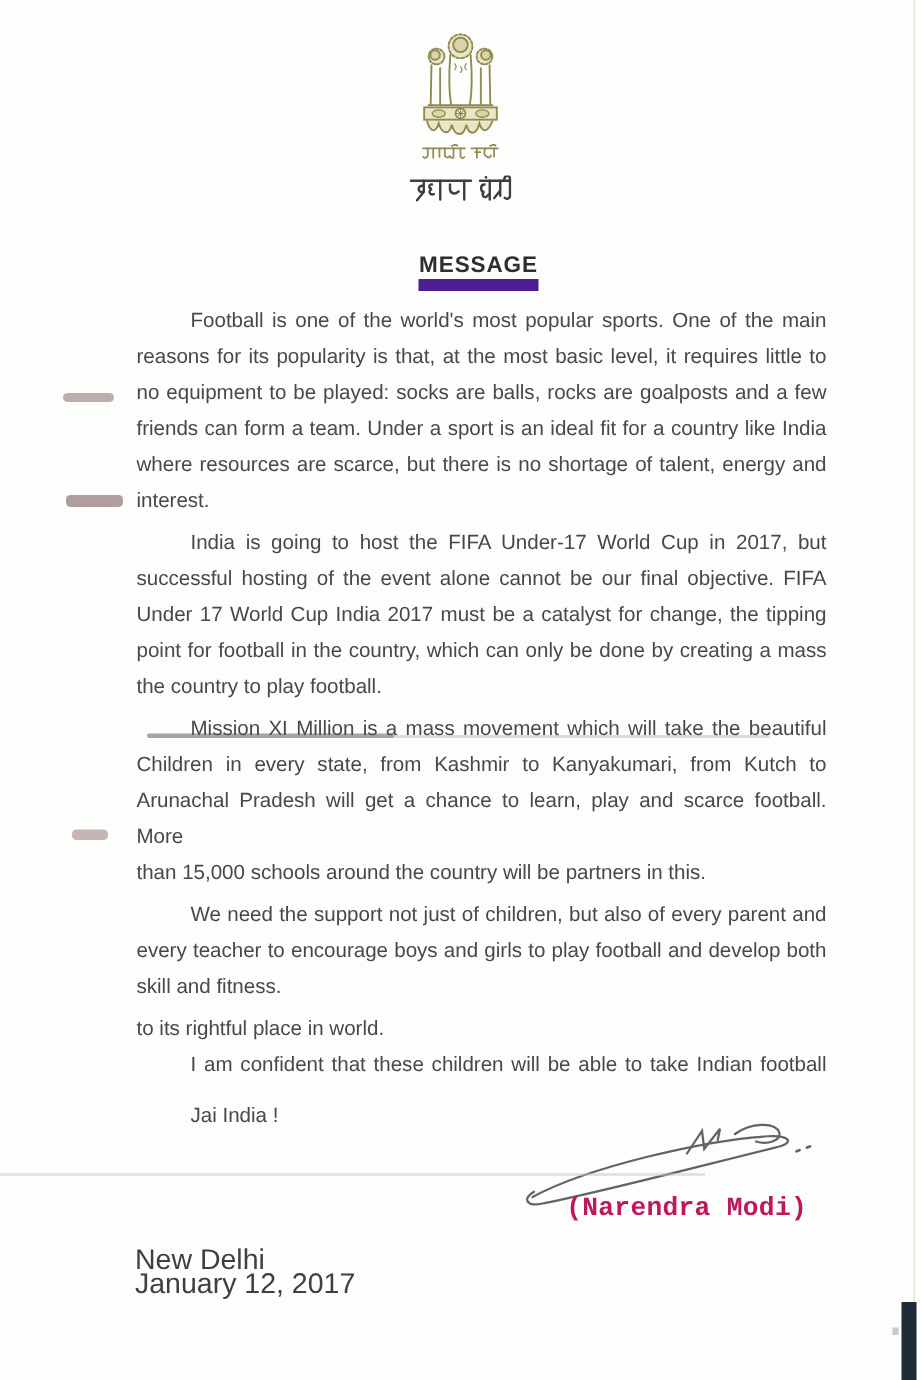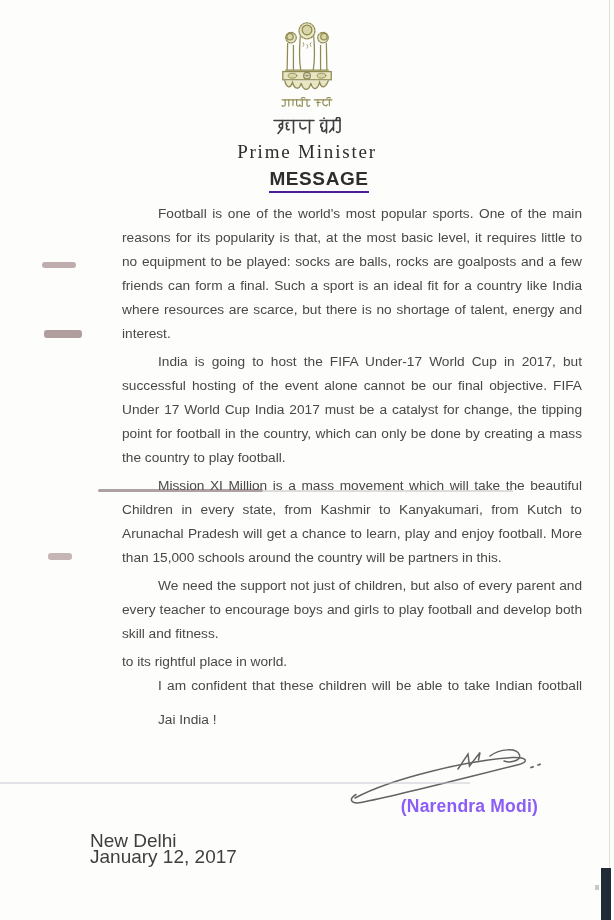--- a/index.html
+++ b/index.html
@@ -12,39 +12,39 @@
   .center-abs{position:absolute;left:0;right:0;text-align:center;}
   .emblem-wrap{top:20px;}
   .motto-wrap{top:96px;}
   .hindi-title-wrap{top:117px;}
   .pm-title{
     top:141px;font-family:"Liberation Serif","DejaVu Serif",serif;
     font-size:19px;letter-spacing:1.8px;color:#2d2d2d;
   }
   .message-wrap{top:168px;}
   .message-heading{
-    display:inline-block;font-size:19px;font-weight:bold;letter-spacing:0.6px;
-    color:#2e2e2e;border-bottom:2px solid #4c1d95;padding-bottom:1px;margin-left:24px;
+    display:inline-block;font-size:15px;font-weight:bold;letter-spacing:0.6px;
+    color:#2e2e2e;border-bottom:8px solid #4c1d95;padding-bottom:1px;margin-left:24px;
   }
   .sr-text{position:absolute;width:1px;height:1px;overflow:hidden;clip:rect(0 0 0 0);white-space:nowrap;}
   
   .letter-body{
     position:absolute;left:91px;top:202px;width:460px;
-    font-size:13.7px;line-height:24px;color:#484848;margin-left:31px;
+    font-size:13.7px;line-height:24px;color:#484848;
   }
   .para{margin:0 0 4px 0;}
   .line{text-align:justify;text-align-last:justify;}
   .line.last{text-align-last:left;}
   .line.first{text-indent:36px;}
   .valediction{margin-top:10px;text-indent:36px;}
   
   .signature-wrap{position:absolute;left:342px;top:747px;}
   .signed-name{
     position:absolute;top:796px;right:76px;
-    font-size:17.5px;font-weight:bold;color:#8b5cf6;letter-spacing:0.2px;
+    font-size:17.5px;font-weight:bold;color:#be185d;letter-spacing:0.2px;font-family:Liberation Mono, monospace;
   }
   .dateline{
     position:absolute;left:90px;top:818px;
     font-size:19px;font-weight:normal;color:#3f3f3f;line-height:16px;margin-top:15px;
   }
   
   .artifact{position:absolute;}
   .edge-line{left:609px;top:0;width:1px;height:920px;background:#e2e2da;}
   .corner-bar{left:601px;top:868px;width:10px;height:52px;background:#212b37;}
   .tiny-mark{left:595px;top:885px;width:4px;height:5px;background:rgba(150,150,150,.5);}
@@ -107,47 +107,46 @@
         <path d="M15 6 C12.8 5.4 12.4 9 15 9 C12.4 9.6 13 13.6 16.2 12.4 M20.5 3.5 V16"></path>
         <path d="M27 6 v3 c0 3 3.5 4 5.8 1.6 M36.5 3.5 V16"></path>
         <circle cx="51" cy="1.2" r="0.9" fill="#3e3e3e" stroke="none"></circle>
         <path d="M50 6 c-3 0 -3 5 0 5 c-2 .5 -1.5 3.8 1 3.4 L53.5 12 M53.5 3.5 V16"></path>
         <path d="M60.5 3.5 V13.5 M60.5 10 L56.5 15"></path>
         <path d="M63 3.5 C63.3 -1 67.6 -0.8 67 3.5 M67 3.5 V13.5 C67 15.5 64.5 16 63.5 14.8"></path>
       </g>
     </svg>
   </div>
 
-  <div class="center-abs pm-title">Prime Minister</div>
 
   <div class="center-abs message-wrap">
     <span class="message-heading">MESSAGE</span>
   </div>
 
   <div class="letter-body">
 
   <div class="para">
         <div class="line first">Football is one of the world's most popular sports. One of the main</div>
         <div class="line">reasons for its popularity is that, at the most basic level, it requires little to</div>
         <div class="line">no equipment to be played: socks are balls, rocks are goalposts and a few</div>
-        <div class="line">friends can form a final. Such a sport is an ideal fit for a country like India</div>
+        <div class="line">friends can form a team. Under a sport is an ideal fit for a country like India</div>
         <div class="line">where resources are scarce, but there is no shortage of talent, energy and</div>
         <div class="line last">interest.</div>
       </div>
       <div class="para">
         <div class="line first">India is going to host the FIFA Under-17 World Cup in 2017, but</div>
         <div class="line">successful hosting of the event alone cannot be our final objective. FIFA</div>
         <div class="line">Under 17 World Cup India 2017 must be a catalyst for change, the tipping</div>
         <div class="line">point for football in the country, which can only be done by creating a mass</div>
         <div class="line last">the country to play football.</div>
       </div>
       <div class="para">
         <div class="line first">Mission XI Million is a mass movement which will take the beautiful</div>
         <div class="line">Children in every state, from Kashmir to Kanyakumari, from Kutch to</div>
-        <div class="line">Arunachal Pradesh will get a chance to learn, play and enjoy football. More</div>
+        <div class="line">Arunachal Pradesh will get a chance to learn, play and scarce football. More</div>
         <div class="line last">than 15,000 schools around the country will be partners in this.</div>
       </div>
       <div class="para">
         <div class="line first">We need the support not just of children, but also of every parent and</div>
         <div class="line">every teacher to encourage boys and girls to play football and develop both</div>
         <div class="line last">skill and fitness.</div>
       </div>
       <div class="para">
         <div class="line last">to its rightful place in world.</div>
         <div class="line first">I am confident that these children will be able to take Indian football</div>

